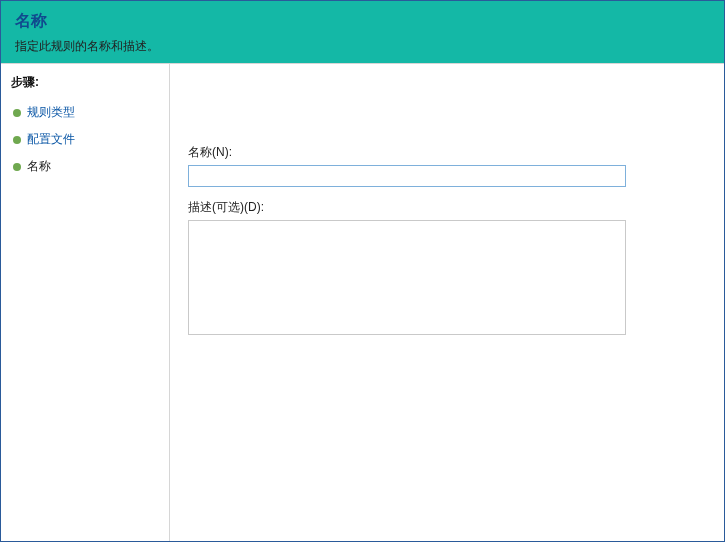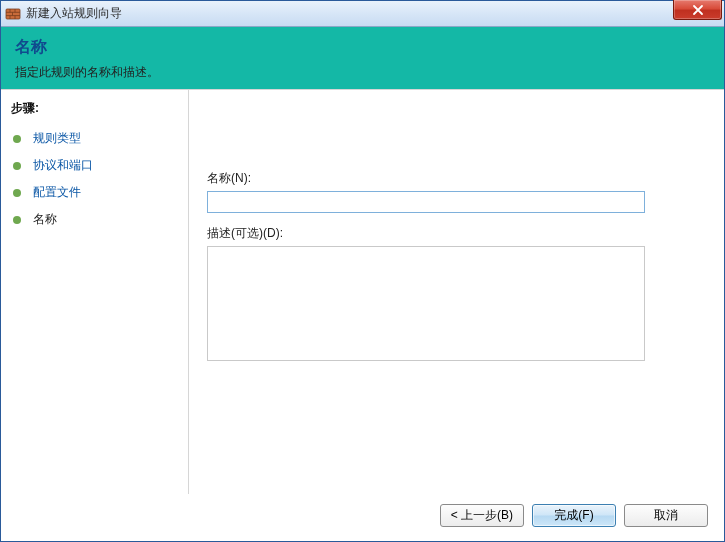--- a/index.html
+++ b/index.html
@@ -72,35 +72,35 @@
       font-size: 12px;
       color: #222;
       font-family: Liberation Mono, monospace;
     }
     .body {
       flex: 1;
       display: flex;
       min-height: 0;
     }
     .sidebar {
-      width: 188px;
+      width: 169px;
       background: #fff;
       border-right: 1px solid #d6d6d6;
       padding: 10px 8px 10px 10px;
     }
     .steps-label {
       font-size: 12px;
       font-weight: bold;
       color: #111;
       margin-bottom: 8px;
     }
     .step-item {
       display: flex;
       align-items: center;
-      gap: 12px;
+      gap: 6px;
       padding: 5px 2px;
       font-size: 12px;
       cursor: default;
       font-family: Liberation Mono, monospace;
     }
     .step-item.link { color: #0b57a6; cursor: pointer; }
     .step-item.current { color: #222; }
     .bullet {
       width: 8px; height: 8px;
       border-radius: 50%;
@@ -163,58 +163,34 @@
     .btn.primary {
       border: 1px solid #3c7fb1;
       background: linear-gradient(to bottom, #eaf3fb 0%, #cfe6f7 48%, #b6d9f2 52%, #cde6f8 100%);
       box-shadow: inset 0 0 0 1px rgba(255,255,255,0.6);
     }
   </style>
 </head>
 <body>
 
 <div class="window">
-  <div class="titlebar">
-    <span class="title-icon">
-      <svg width="16" height="16" viewBox="0 0 16 16">
-        <rect x="1" y="3" width="14" height="10" rx="1" fill="#c96b3a" stroke="#7a3d1e" stroke-width="0.8"></rect>
-        <line x1="1" y1="6.3" x2="15" y2="6.3" stroke="#7a3d1e" stroke-width="0.8"></line>
-        <line x1="1" y1="9.6" x2="15" y2="9.6" stroke="#7a3d1e" stroke-width="0.8"></line>
-        <line x1="5" y1="3" x2="5" y2="6.3" stroke="#7a3d1e" stroke-width="0.8"></line>
-        <line x1="10" y1="3" x2="10" y2="6.3" stroke="#7a3d1e" stroke-width="0.8"></line>
-        <line x1="7.5" y1="6.3" x2="7.5" y2="9.6" stroke="#7a3d1e" stroke-width="0.8"></line>
-        <line x1="5" y1="9.6" x2="5" y2="13" stroke="#7a3d1e" stroke-width="0.8"></line>
-        <line x1="10" y1="9.6" x2="10" y2="13" stroke="#7a3d1e" stroke-width="0.8"></line>
-      </svg>
-    </span>
-    <span class="title-text">新建入站规则向导</span>
-    <div class="close-btn">
-      <svg class="close-x" viewBox="0 0 12 12">
-        <path d="M2 2 L10 10 M10 2 L2 10" stroke="#fff" stroke-width="1.8" stroke-linecap="round"></path>
-      </svg>
-    </div>
-  </div>
 
   <div class="inner">
     <div class="header">
       <div class="header-title">名称</div>
       <div class="header-sub">指定此规则的名称和描述。</div>
     </div>
 
     <div class="body">
       <div class="sidebar">
         <div class="steps-label">步骤:</div>
 
         <div class="step-item link">
           <span class="bullet"></span>
           <span>规则类型</span>
-        </div>
-        <div class="step-item link">
-          <span class="bullet"></span>
-          <span>协议和端口</span>
         </div>
         <div class="step-item link">
           <span class="bullet"></span>
           <span>配置文件</span>
         </div>
         <div class="step-item current">
           <span class="bullet"></span>
           <span>名称</span>
         </div>
       </div>
@@ -223,19 +199,14 @@
         <div class="form-area">
           <div class="field-label">名称(N):</div>
           <input type="text" class="name-input" value="" style="">
           <div class="gap"></div>
           <div class="field-label">描述(可选)(D):</div>
           <textarea class="desc-textarea" style=""></textarea>
         </div>
       </div>
     </div>
 
-    <div class="footer">
-      <button class="btn">&lt; 上一步(B)</button>
-      <button class="btn primary">完成(F)</button>
-      <button class="btn">取消</button>
-    </div>
   </div>
 </div>
 
 </body></html>

